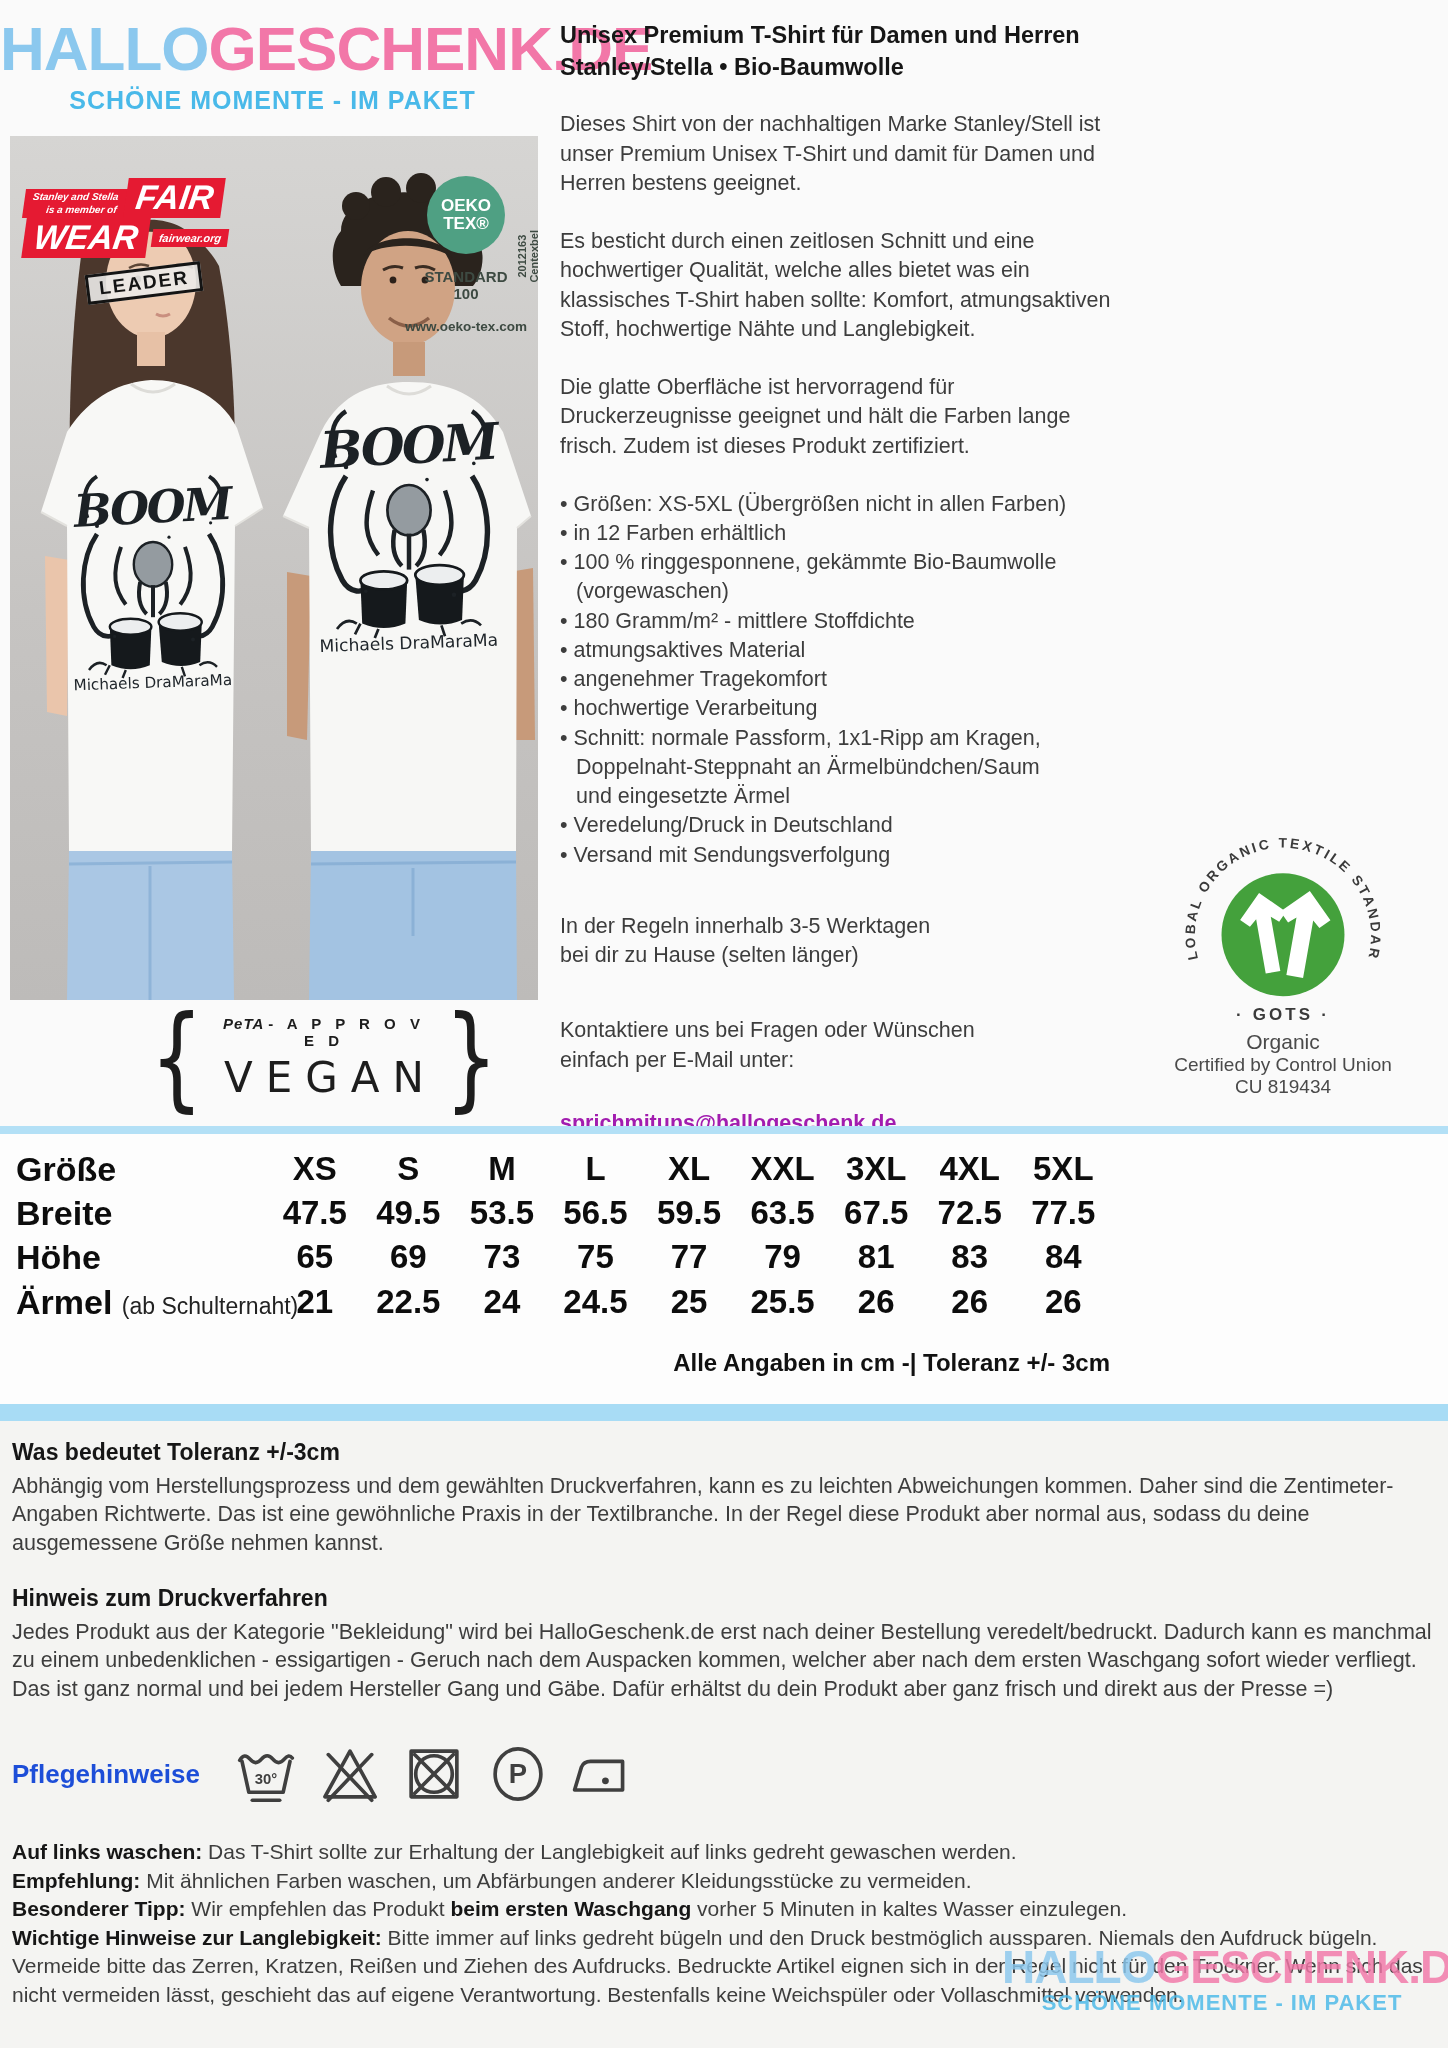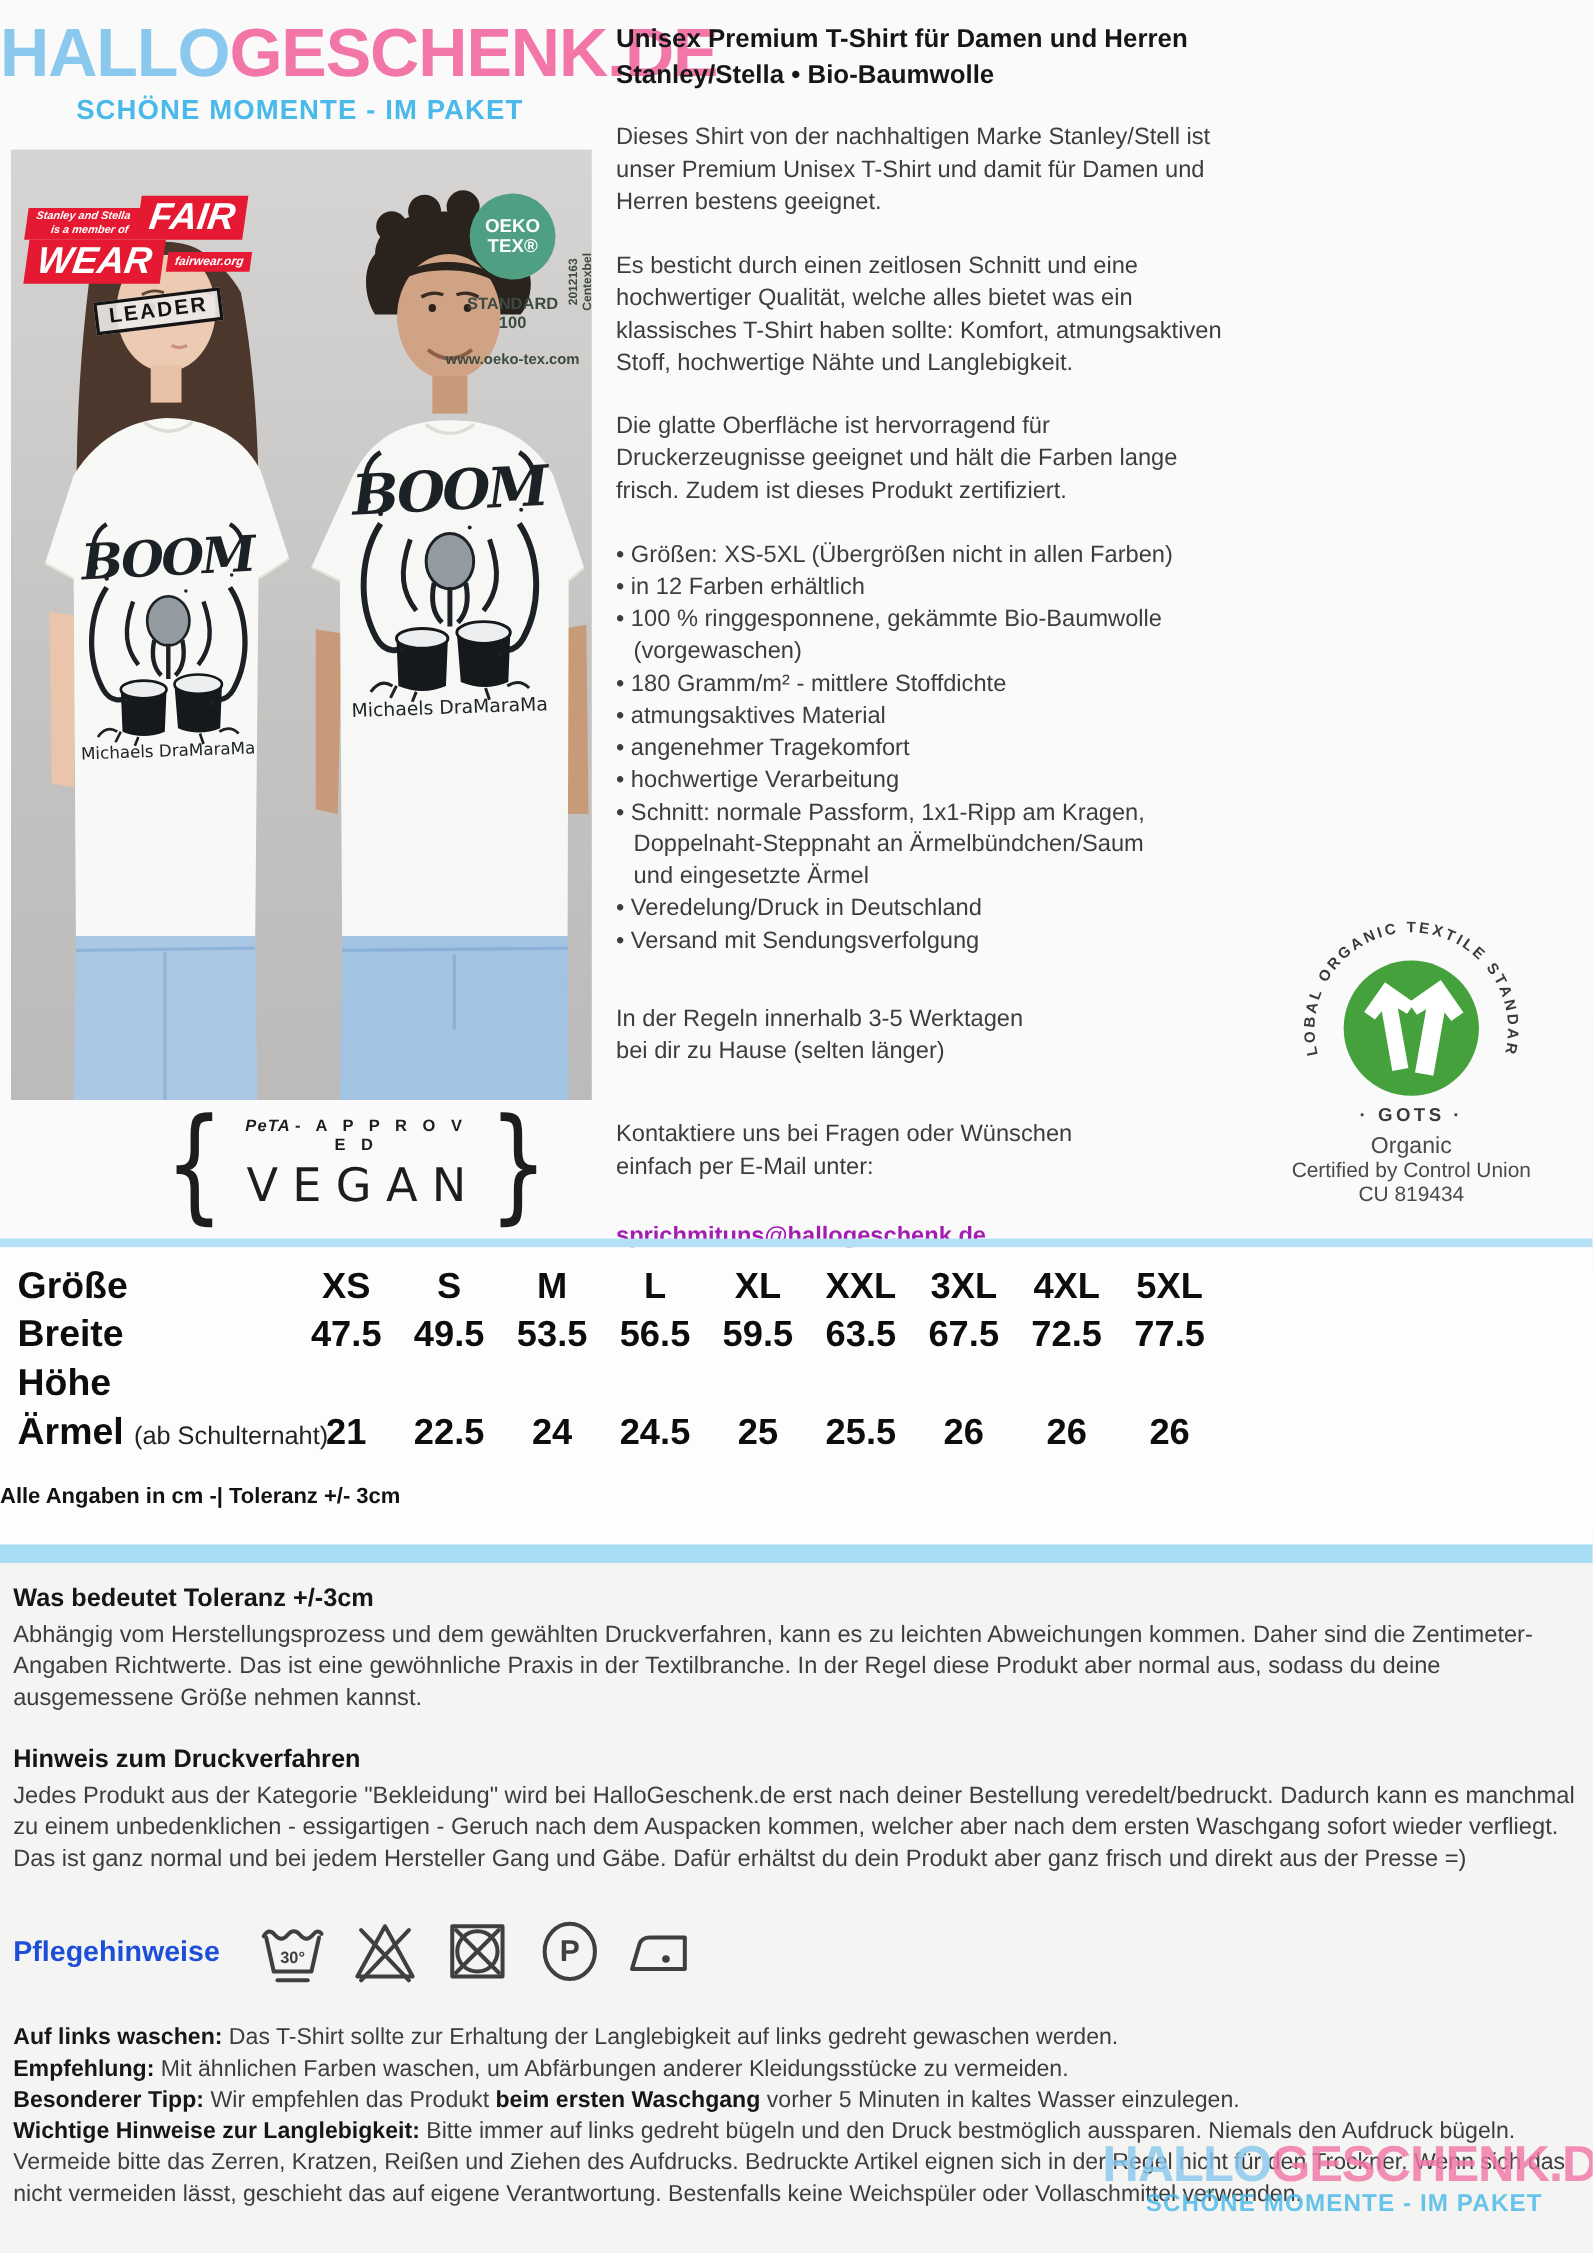--- a/index.html
+++ b/index.html
@@ -65,21 +65,21 @@
   .tablebg{position:absolute;left:0;top:1134px;width:1448px;height:270px;background:#fdfdfd;}
   .divider{position:absolute;left:0;width:1448px;}
   .d1{top:1126px;height:8px;background:#b3e0f6;}
   .d2{top:1404px;height:17px;background:#a8dcf5;}
 
   .trow{position:absolute;left:16px;width:1094px;height:44px;color:#0d0d0d;}
   .tlabel{position:absolute;left:0;top:0;font-size:34px;font-weight:800;white-space:nowrap;}
   .tlabel .small{font-size:23px;font-weight:400;color:#222;}
   .tcells{position:absolute;left:252px;right:0;top:0;display:flex;}
   .tcells span{flex:1;text-align:center;font-size:33px;font-weight:800;}
-  .tnote{position:absolute;left:0;top:1349px;width:1110px;text-align:left;font-size:20px;font-weight:700;color:#111;}
+  .tnote{position:absolute;left:0;top:1349px;width:1110px;text-align:right;font-size:24px;font-weight:700;color:#111;}
 
   
   .bottombg{position:absolute;left:0;top:1421px;width:1448px;height:627px;background:#f4f4f2;}
   .info{position:absolute;left:12px;width:1424px;font-size:21.5px;line-height:1.33;color:#3d3d3d;}
   .info h2{margin:0 0 4px 0;font-size:23px;font-weight:800;color:#161616;}
   .sec-tol{top:1437px;}
   .sec-print{top:1583px;}
 
   .care-row{position:absolute;left:12px;top:1742px;display:flex;align-items:center;gap:20px;}
   .care-row h2{margin:0 14px 0 0;font-size:26px;font-weight:800;color:#1d4ed8;}
@@ -290,20 +290,31 @@
       <span>56.5</span>
       <span>59.5</span>
       <span>63.5</span>
       <span>67.5</span>
       <span>72.5</span>
       <span>77.5</span>
     </div>
   </div>
   <div class="trow" style="top:1238px">
     <div class="tlabel">Höhe</div>
+    <div class="tcells">
+      <span>65</span>
+      <span>69</span>
+      <span>73</span>
+      <span>75</span>
+      <span>77</span>
+      <span>79</span>
+      <span>81</span>
+      <span>83</span>
+      <span>84</span>
+    </div>
   </div>
   <div class="trow" style="top:1283px">
     <div class="tlabel"><span>Ärmel</span> <span class="small">(ab Schulternaht)</span></div>
     <div class="tcells">
       <span>21</span>
       <span>22.5</span>
       <span>24</span>
       <span>24.5</span>
       <span>25</span>
       <span>25.5</span>

